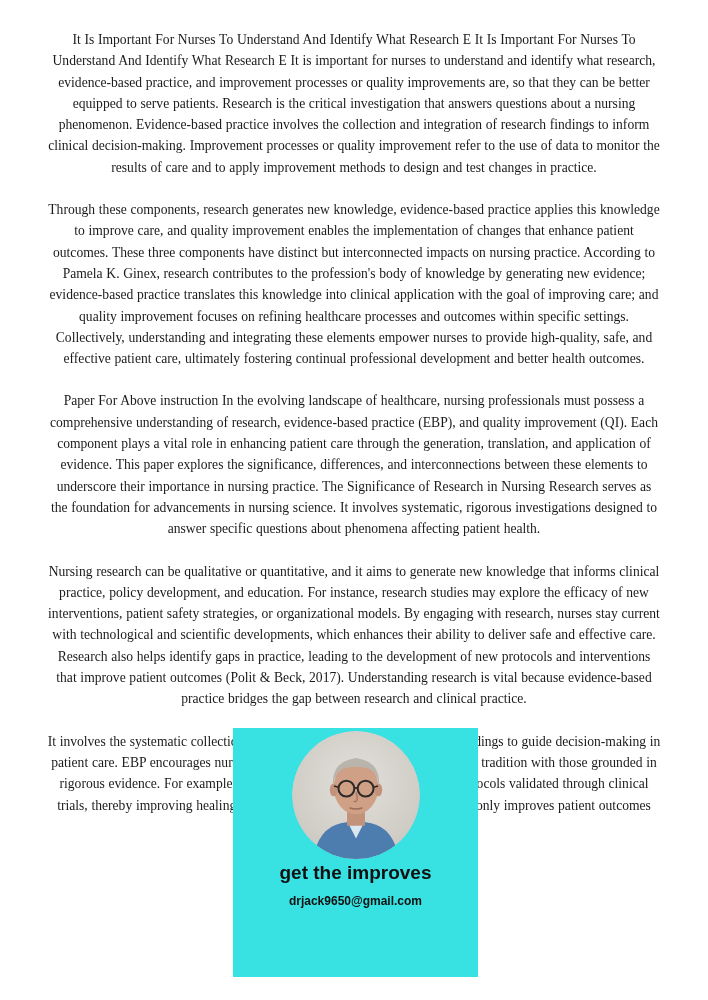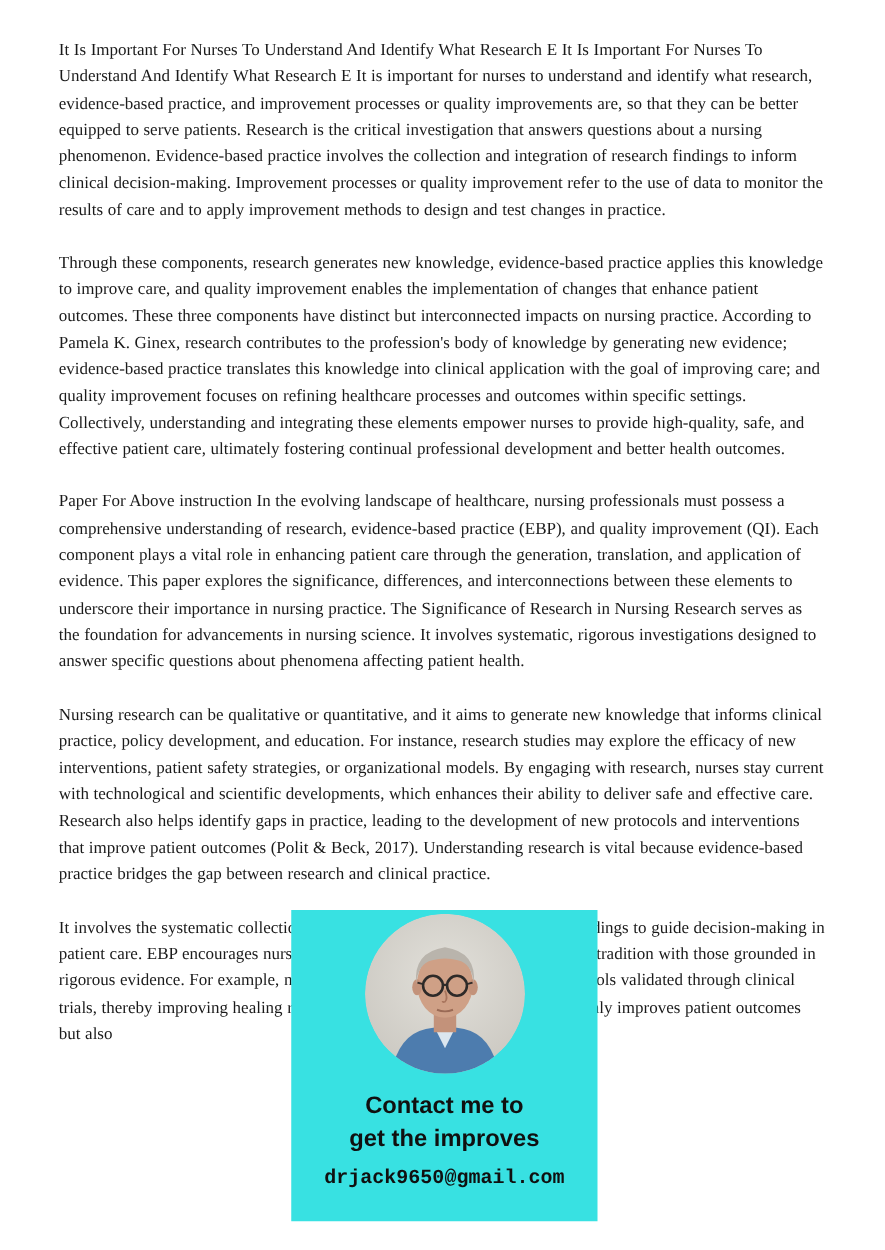--- a/index.html
+++ b/index.html
@@ -15,21 +15,21 @@
     font-family: "Liberation Serif", serif;
   }
   .doc {
     position: absolute;
     top: 29px;
     left: 47px;
     width: 614px;
     color: #1a1a1a;
     font-size: 13.6px;
     line-height: 21.3px;
-    text-align: left;
+    text-align: center;
   }
   .doc p {
     margin: 0 0 21px 0;
     word-spacing: 0.3px;
   }
   .contact-card {
     position: absolute;
     left: 233px;
     top: 728px;
     width: 245px;
@@ -52,23 +52,23 @@
   .contact-line {
     font-family: "Liberation Sans", sans-serif;
     font-weight: 700;
     font-size: 19px;
     line-height: 27px;
     color: #101010;
     text-align: center;
   }
   .contact-line.first { margin-top: 12px; }
   .contact-email {
-    font-family: Liberation Mono, monospace;
+    font-family: Liberation Sans, sans-serif;
     font-weight: 700;
-    font-size: 16px;
+    font-size: 12px;
     color: #101010;
     margin-top: 8px;
     text-align: right;
   }
 </style>
 </head>
 <body>
 
 <div class="doc">
   <p>It Is Important For Nurses To Understand And Identify What Research E It Is Important For Nurses To Understand And Identify What Research E It is important for nurses to understand and identify what research, evidence-based practice, and improvement processes or quality improvements are, so that they can be better equipped to serve patients. Research is the critical investigation that answers questions about a nursing phenomenon. Evidence-based practice involves the collection and integration of research findings to inform clinical decision-making. Improvement processes or quality improvement refer to the use of data to monitor the results of care and to apply improvement methods to design and test changes in practice.</p>
@@ -109,16 +109,15 @@
         <circle cx="57.5" cy="45" r="6.2" fill="none" stroke="#2e2a28" stroke-width="1.6"></circle>
         <line x1="48.7" y1="44.5" x2="51.3" y2="44.5" stroke="#2e2a28" stroke-width="1.4"></line>
         <line x1="36.3" y1="44" x2="32.8" y2="43" stroke="#2e2a28" stroke-width="1.2"></line>
         <line x1="63.7" y1="44" x2="67.2" y2="43" stroke="#2e2a28" stroke-width="1.2"></line>
 
         <path d="M50 48 Q52 53 50 55 Q48.5 55.5 48.5 54.5" fill="none" stroke="#a8755d" stroke-width="1.1"></path>
         <path d="M45 60 Q50 62 55 60" fill="none" stroke="#9a6a55" stroke-width="1.2"></path>
       </g>
     </svg>
   </div>
-  <div class="contact-line first">Contact me to</div>
   <div class="contact-line">get the improves</div>
   <div class="contact-email">drjack9650@gmail.com</div>
 </div>
 
 </body></html>

